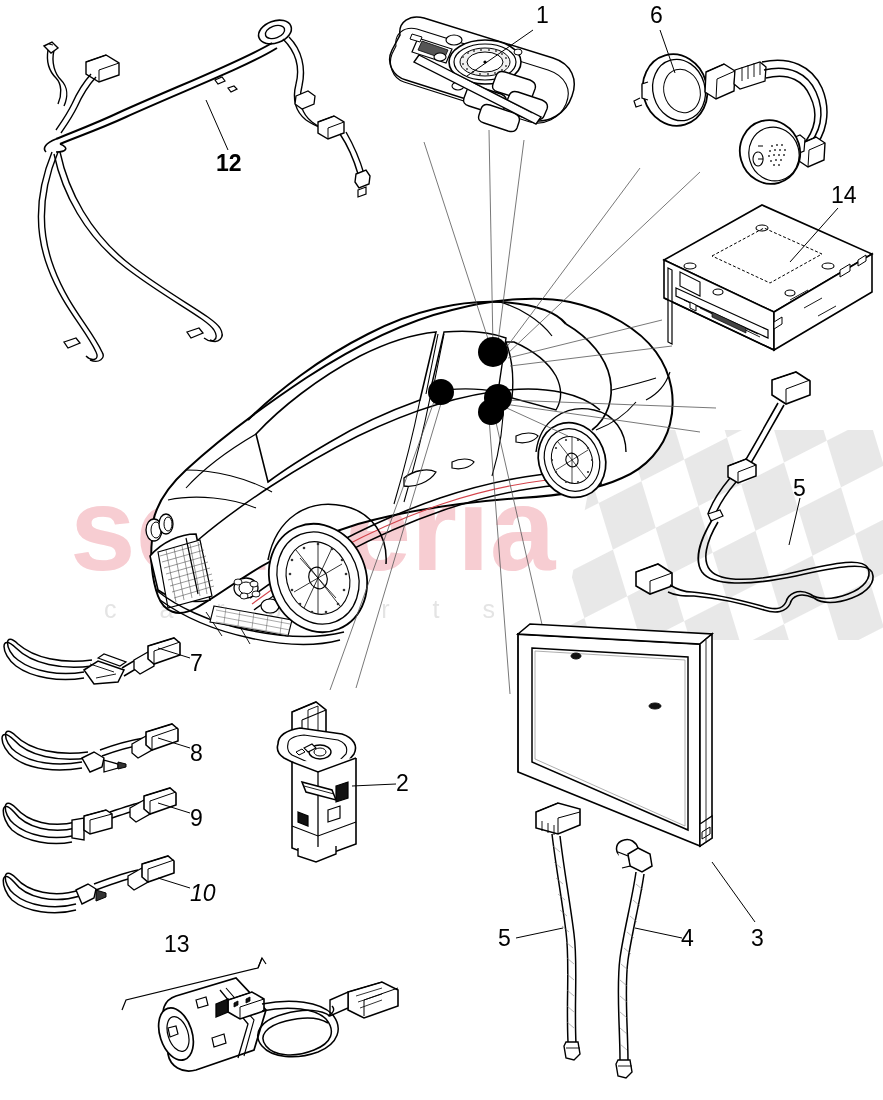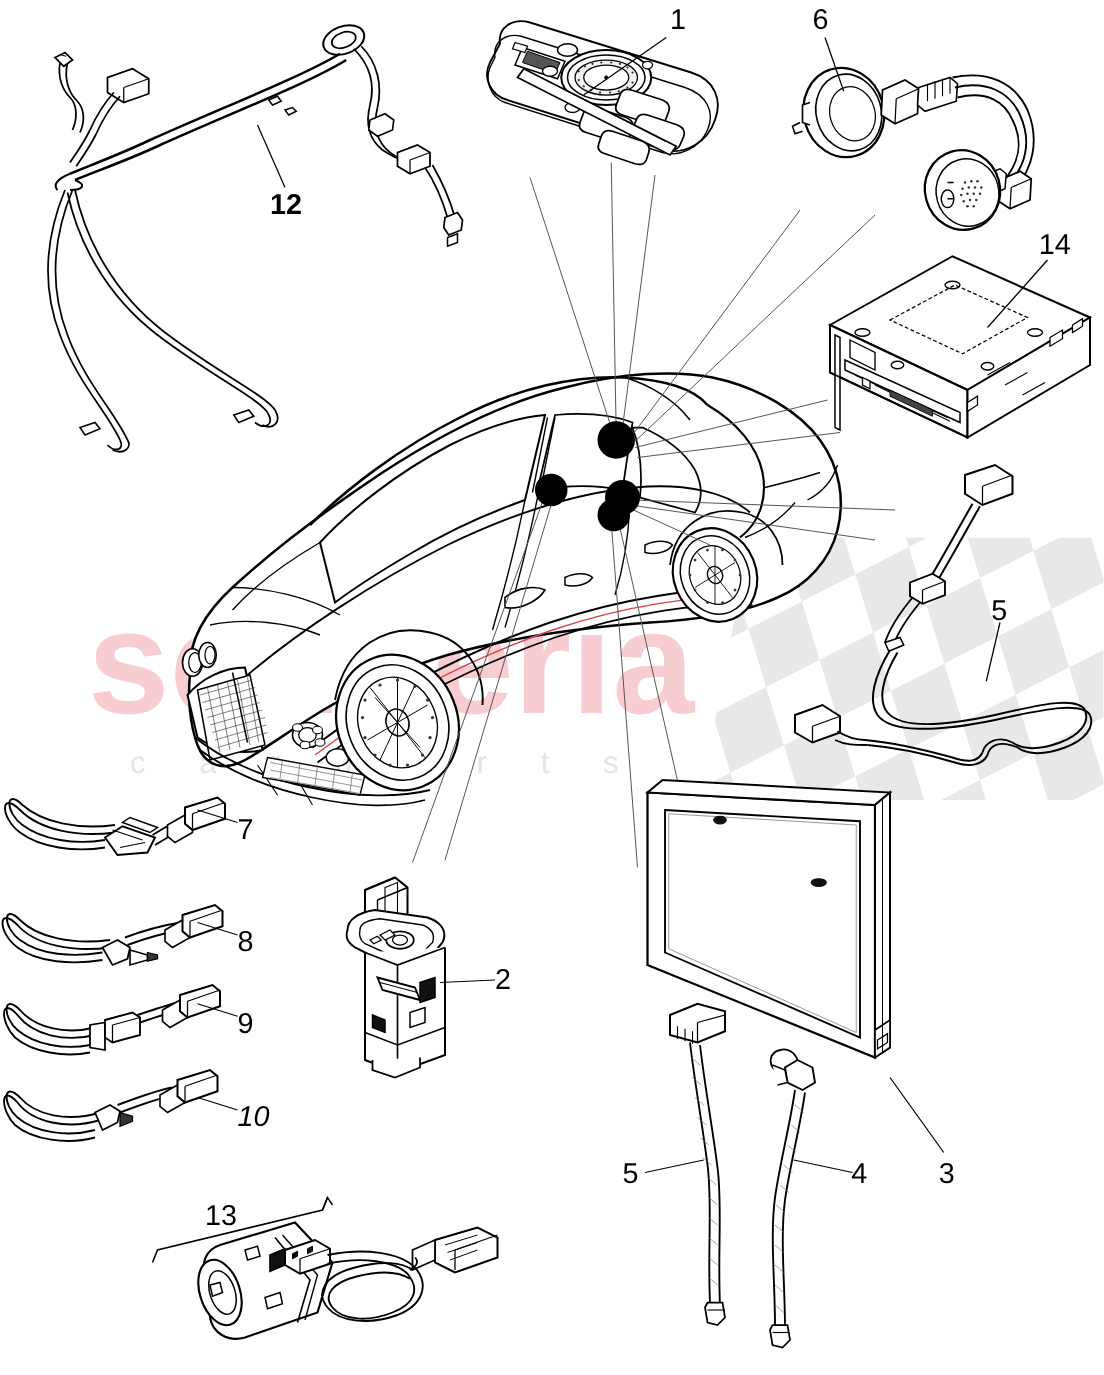--- a/index.html
+++ b/index.html
@@ -617,18 +617,18 @@
   <div class="lbl" style="left:536px;top:4px;">1</div>
   <div class="lbl" style="left:650px;top:4px;">6</div>
   <div class="lbl" style="left:831px;top:184px;">14</div>
   <div class="lbl" style="left:216px;top:152px;font-weight:bold;">12</div>
   <div class="lbl" style="left:793px;top:477px;">5</div>
   <div class="lbl" style="left:190px;top:652px;">7</div>
   <div class="lbl" style="left:190px;top:742px;">8</div>
   <div class="lbl" style="left:190px;top:807px;">9</div>
   <div class="lbl" style="left:190px;top:882px;font-style:italic;">10</div>
   <div class="lbl" style="left:396px;top:772px;">2</div>
-  <div class="lbl" style="left:164px;top:933px;margin-top:28px;">13</div>
+  <div class="lbl" style="left:164px;top:933px;">13</div>
   <div class="lbl" style="left:498px;top:927px;">5</div>
   <div class="lbl" style="left:681px;top:927px;">4</div>
   <div class="lbl" style="left:751px;top:927px;">3</div>
 
 </div>
 
 </body></html>

